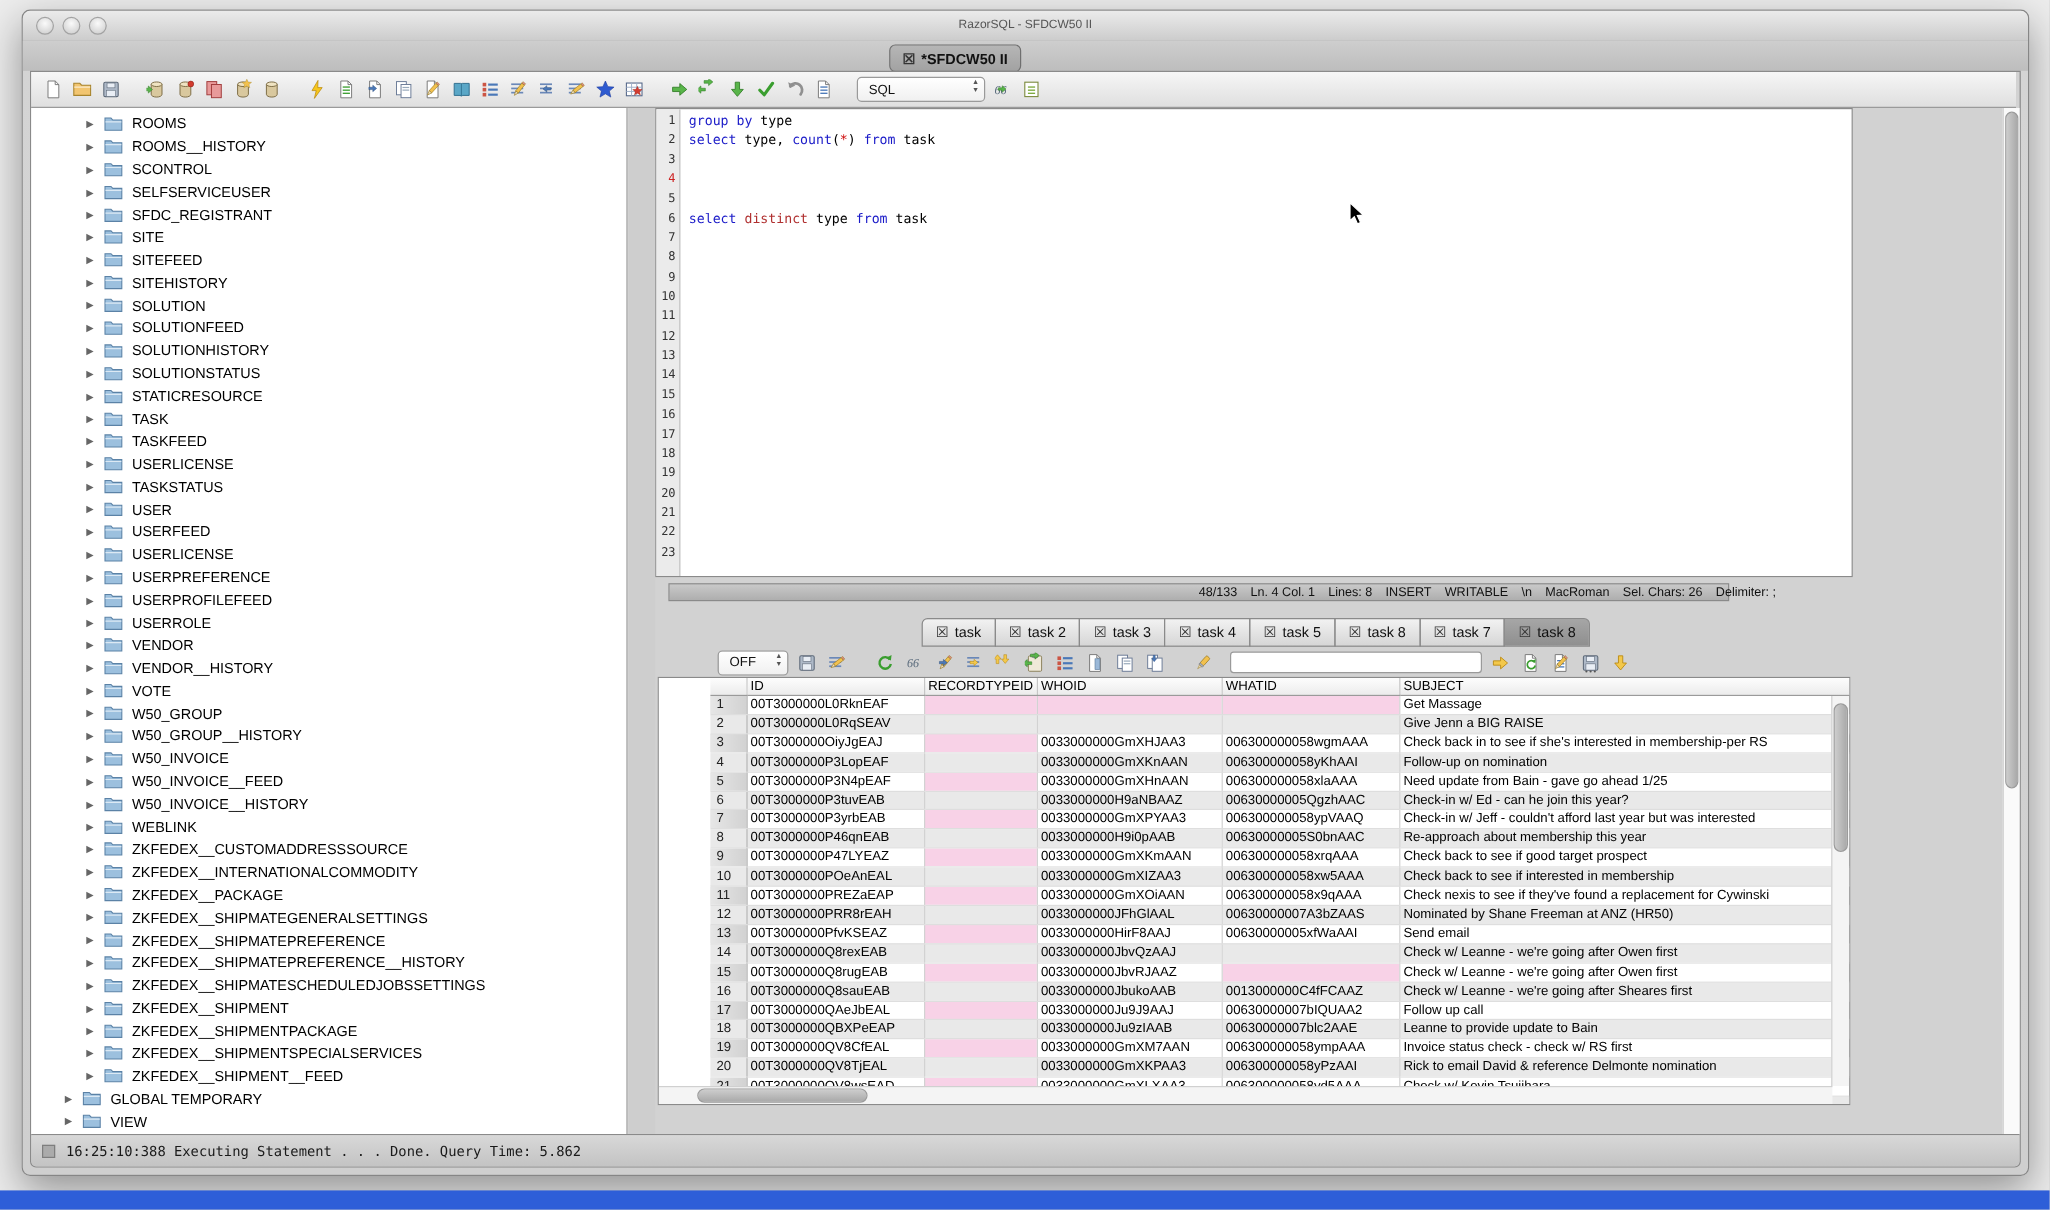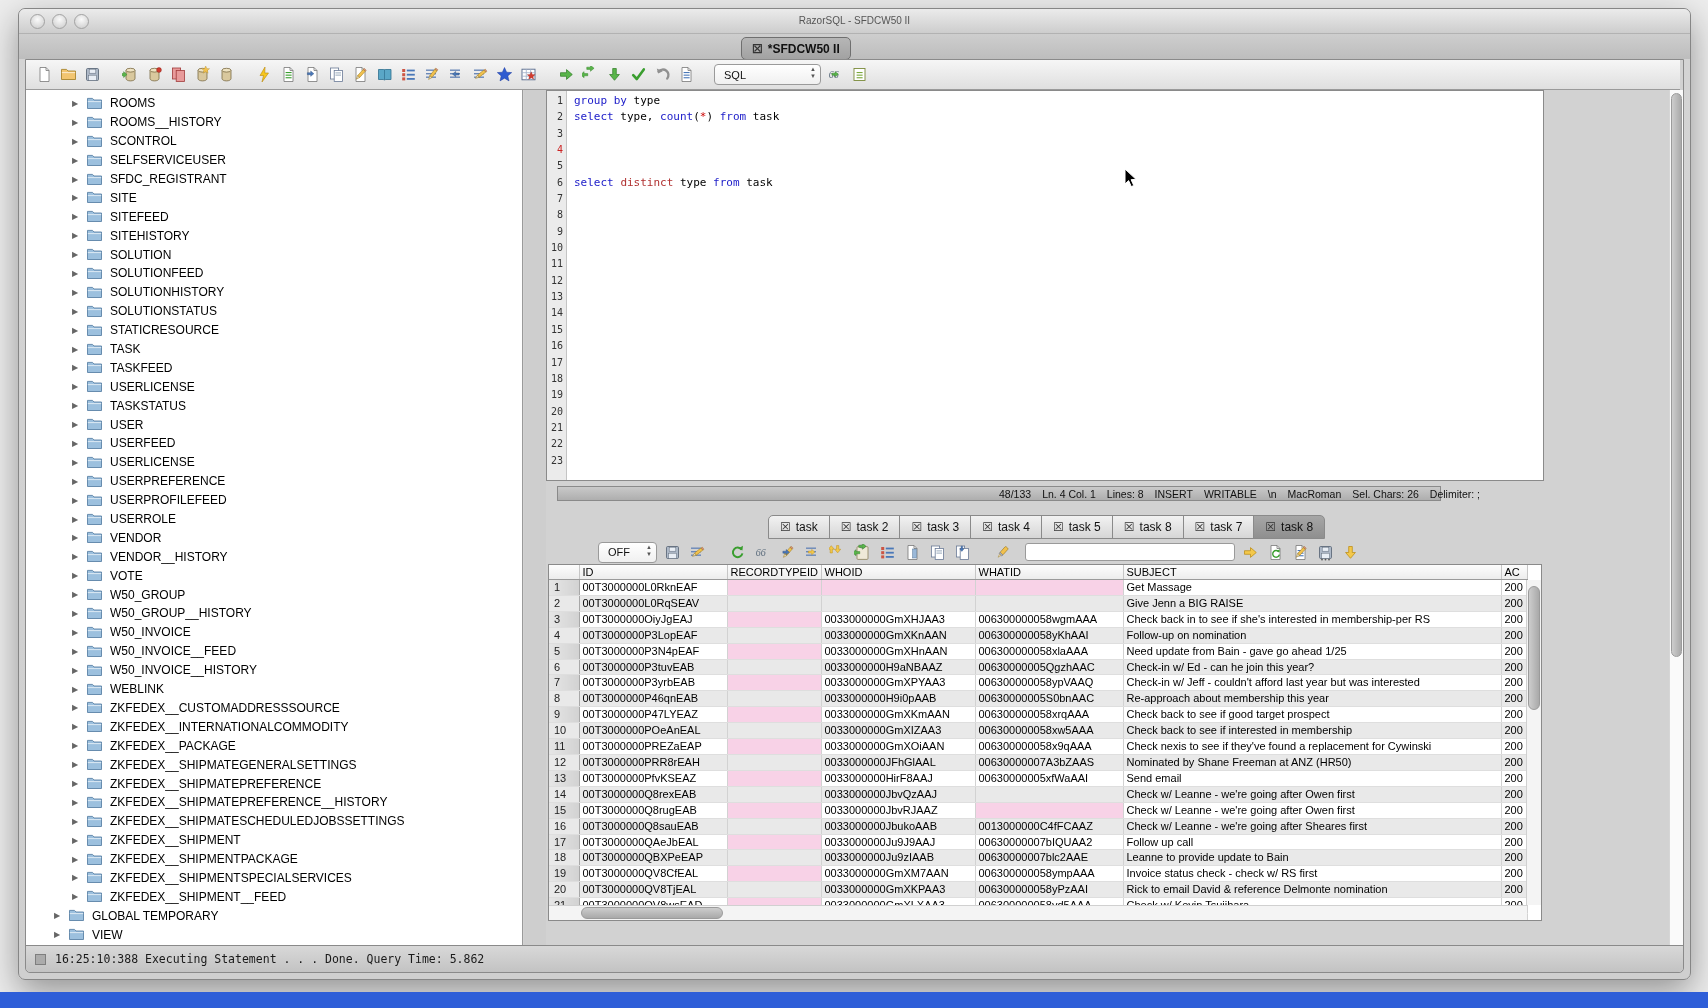--- a/index.html
+++ b/index.html
@@ -78,21 +78,21 @@
   .rtab:last-child{border-radius:0 5px 0 0;}
   .rtab.active{background:linear-gradient(#a6a6a6,#8f8f8f);}
   
   .results-toolbar{position:absolute;top:450px;left:0;right:0;height:24px;display:flex;
                    align-items:center;gap:5px;padding-left:52px;}
   .search-field{width:200px;height:16px;border:1px solid #9a9a9a;border-radius:3px;background:#fff;
                 font-size:11px;padding:0 4px;margin-left:8px;outline:none;font-family:"Liberation Sans",sans-serif;}
   
   .table-wrap{position:absolute;top:474px;left:2px;width:994px;bottom:24px;background:#fff;
               border:1px solid #8a8a8a;box-sizing:border-box;overflow:hidden;}
-  table.results{border-collapse:collapse;table-layout:fixed;width:978px;font-size:11px;}
+  table.results{border-collapse:collapse;table-layout:fixed;width:978px;font-size:11px;margin-left:43px;}
   table.results th{height:14px;background:linear-gradient(#fdfdfd,#ececec);border-right:1px solid #c6c6c6;
                    border-bottom:1px solid #9a9a9a;font-weight:normal;text-align:left;padding:0 3px;
                    white-space:nowrap;overflow:hidden;}
   table.results td{height:14.9px;line-height:14.9px;border-right:1px solid #d2d2d2;border-bottom:1px solid #dedede;
                    padding:0 3px;white-space:nowrap;overflow:hidden;}
   table.results tr.alt td{background:#e9e9e9;}
   table.results td.rn{background:linear-gradient(90deg,#e6e6e6,#d2d2d2);border-right:1px solid #a8a8a8;
                       color:#222;text-align:left;padding-left:5px;}
   table.results td.pink{background:#f8d2e7;}
   .table-vscroll{position:absolute;right:0;top:15px;bottom:15px;width:14px;background:#f4f4f4;border-left:1px solid #d0d0d0;}

